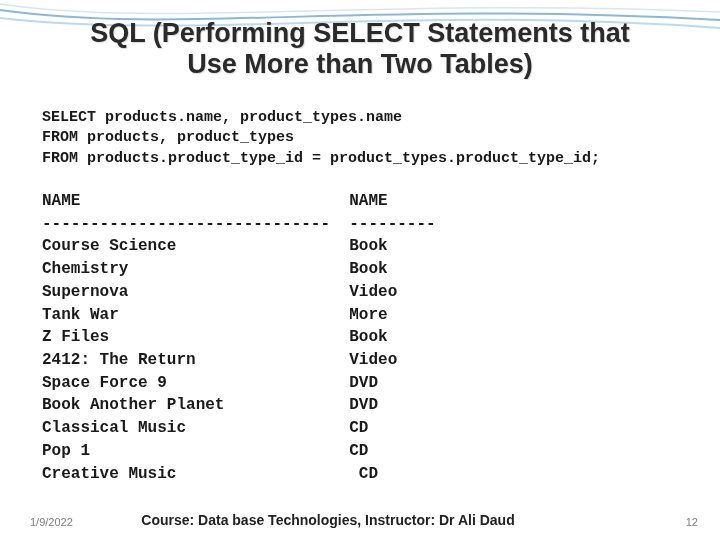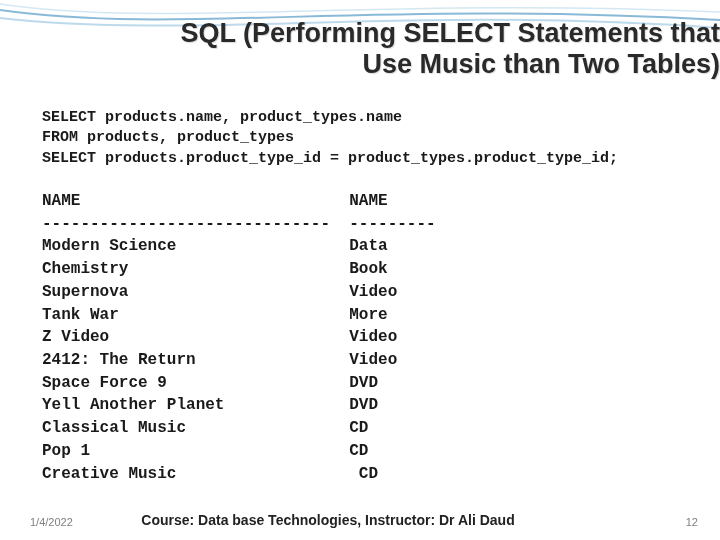--- a/index.html
+++ b/index.html
@@ -24,21 +24,21 @@
     position: relative;
     width: 720px;
     height: 540px;
     box-sizing: border-box;
   }
   .title {
     position: absolute;
     top: 18px;
     left: 0;
     width: 720px;
-    text-align: right;
+    text-align: center;
     font-size: 27px;
     font-weight: bold;
     color: #2a2a2a;
     line-height: 1.15;
     text-shadow: 1px 1px 1px rgba(0,0,0,0.15);
   }
   .code-block {
     position: absolute;
     top: 108px;
     left: 42px;
@@ -92,38 +92,38 @@
 <div class="slide">
 
   <svg class="swoosh" viewBox="0 0 720 50" preserveAspectRatio="none">
     <path d="M0,10 C180,35 360,0 720,20" stroke="#3b8bbd" stroke-width="2" fill="none" opacity="0.6"></path>
     <path d="M0,18 C200,40 400,5 720,28" stroke="#7ab6d9" stroke-width="2" fill="none" opacity="0.5"></path>
     <path d="M0,4 C160,28 380,-3 720,12" stroke="#a9d2e8" stroke-width="1.5" fill="none" opacity="0.5"></path>
   </svg>
 
   <div class="title">
     <span>SQL (Performing SELECT Statements that</span><br>
-    <span>Use Music than Two Tables)</span>
+    <span>Use More than Two Tables)</span>
   </div>
 
   <div class="code-block"><span>SELECT products.name, product_types.name</span>
 <span>FROM products, product_types</span>
-<span>SELECT products.product_type_id = product_types.product_type_id;</span></div>
+<span>FROM products.product_type_id = product_types.product_type_id;</span></div>
 
   <div class="results"><span>NAME                            NAME</span>
 <span>------------------------------  ---------</span>
-<span>Modern Science                  Data</span>
+<span>Course Science                  Book</span>
 <span>Chemistry                       Book</span>
 <span>Supernova                       Video</span>
 <span>Tank War                        More</span>
-<span>Z Video                         Video</span>
+<span>Z Files                         Book</span>
 <span>2412: The Return                Video</span>
 <span>Space Force 9                   DVD</span>
-<span>Yell Another Planet             DVD</span>
+<span>Book Another Planet             DVD</span>
 <span>Classical Music                 CD</span>
 <span>Pop 1                           CD</span>
 <span>Creative Music                   CD</span></div>
 
-  <div class="footer-date">1/4/2022</div>
+  <div class="footer-date">1/9/2022</div>
   <div class="footer-course">Course: Data base Technologies, Instructor: Dr Ali Daud</div>
   <div class="footer-page">12</div>
 
 </div>
 
 </body></html>

